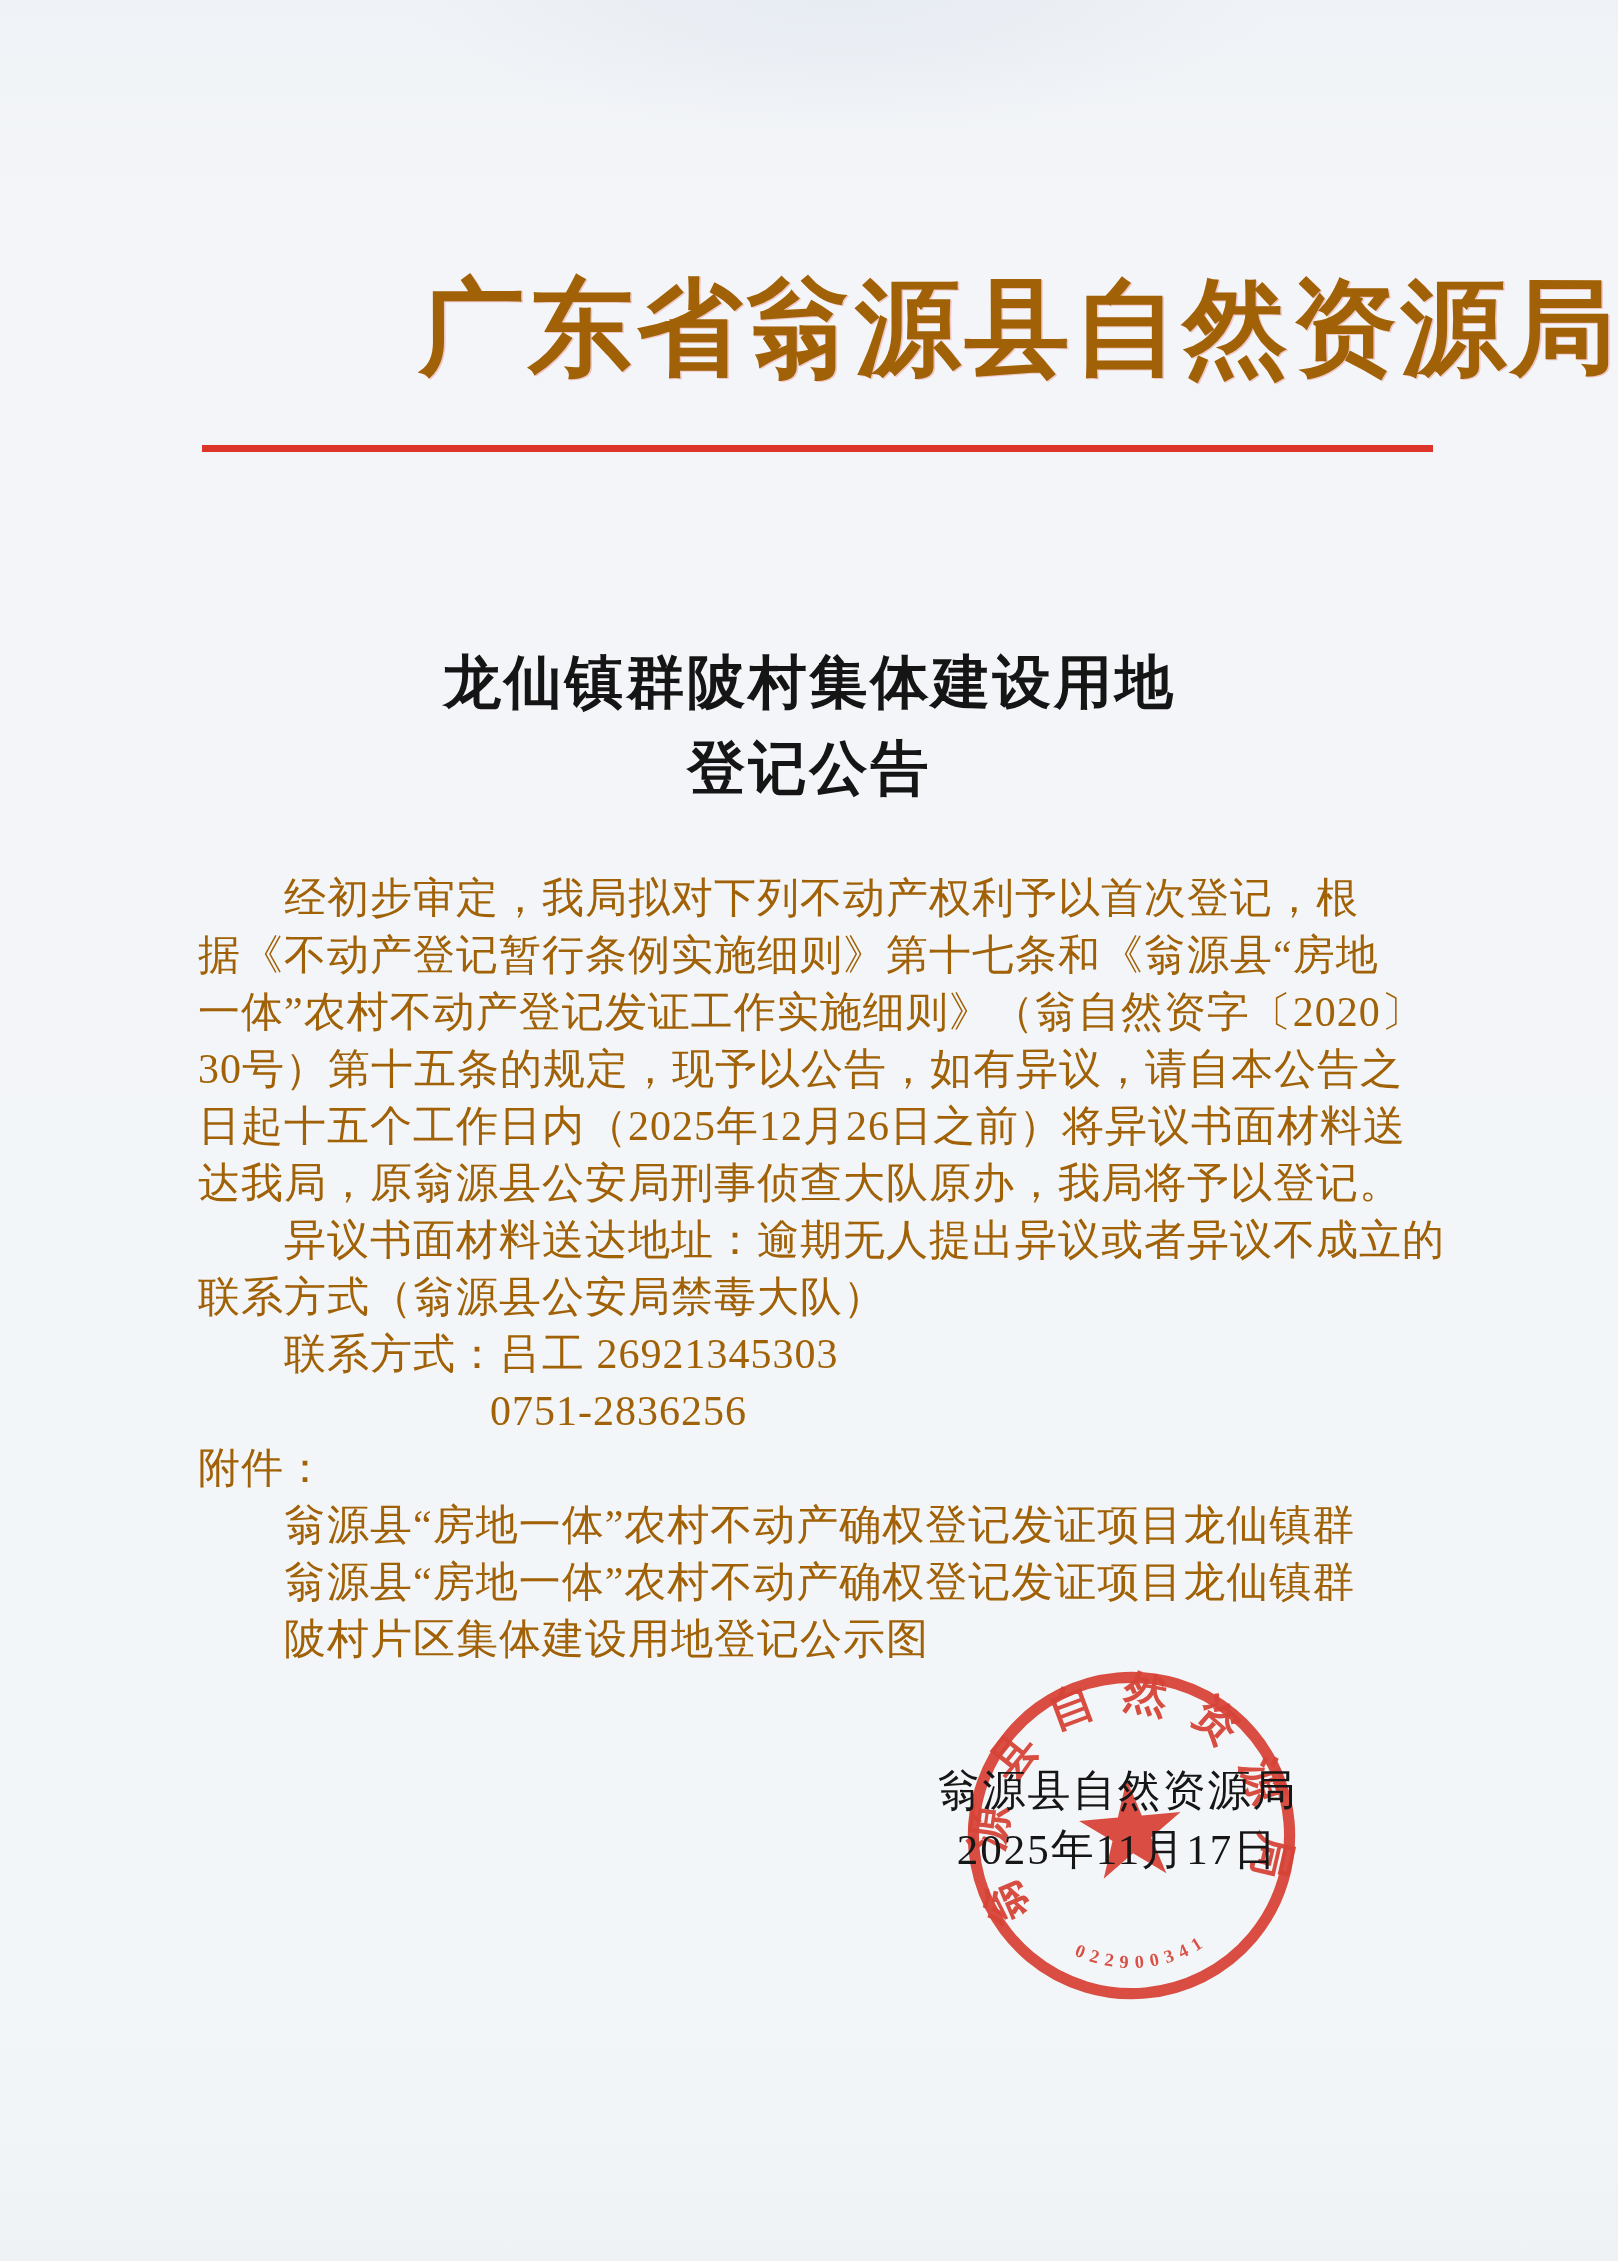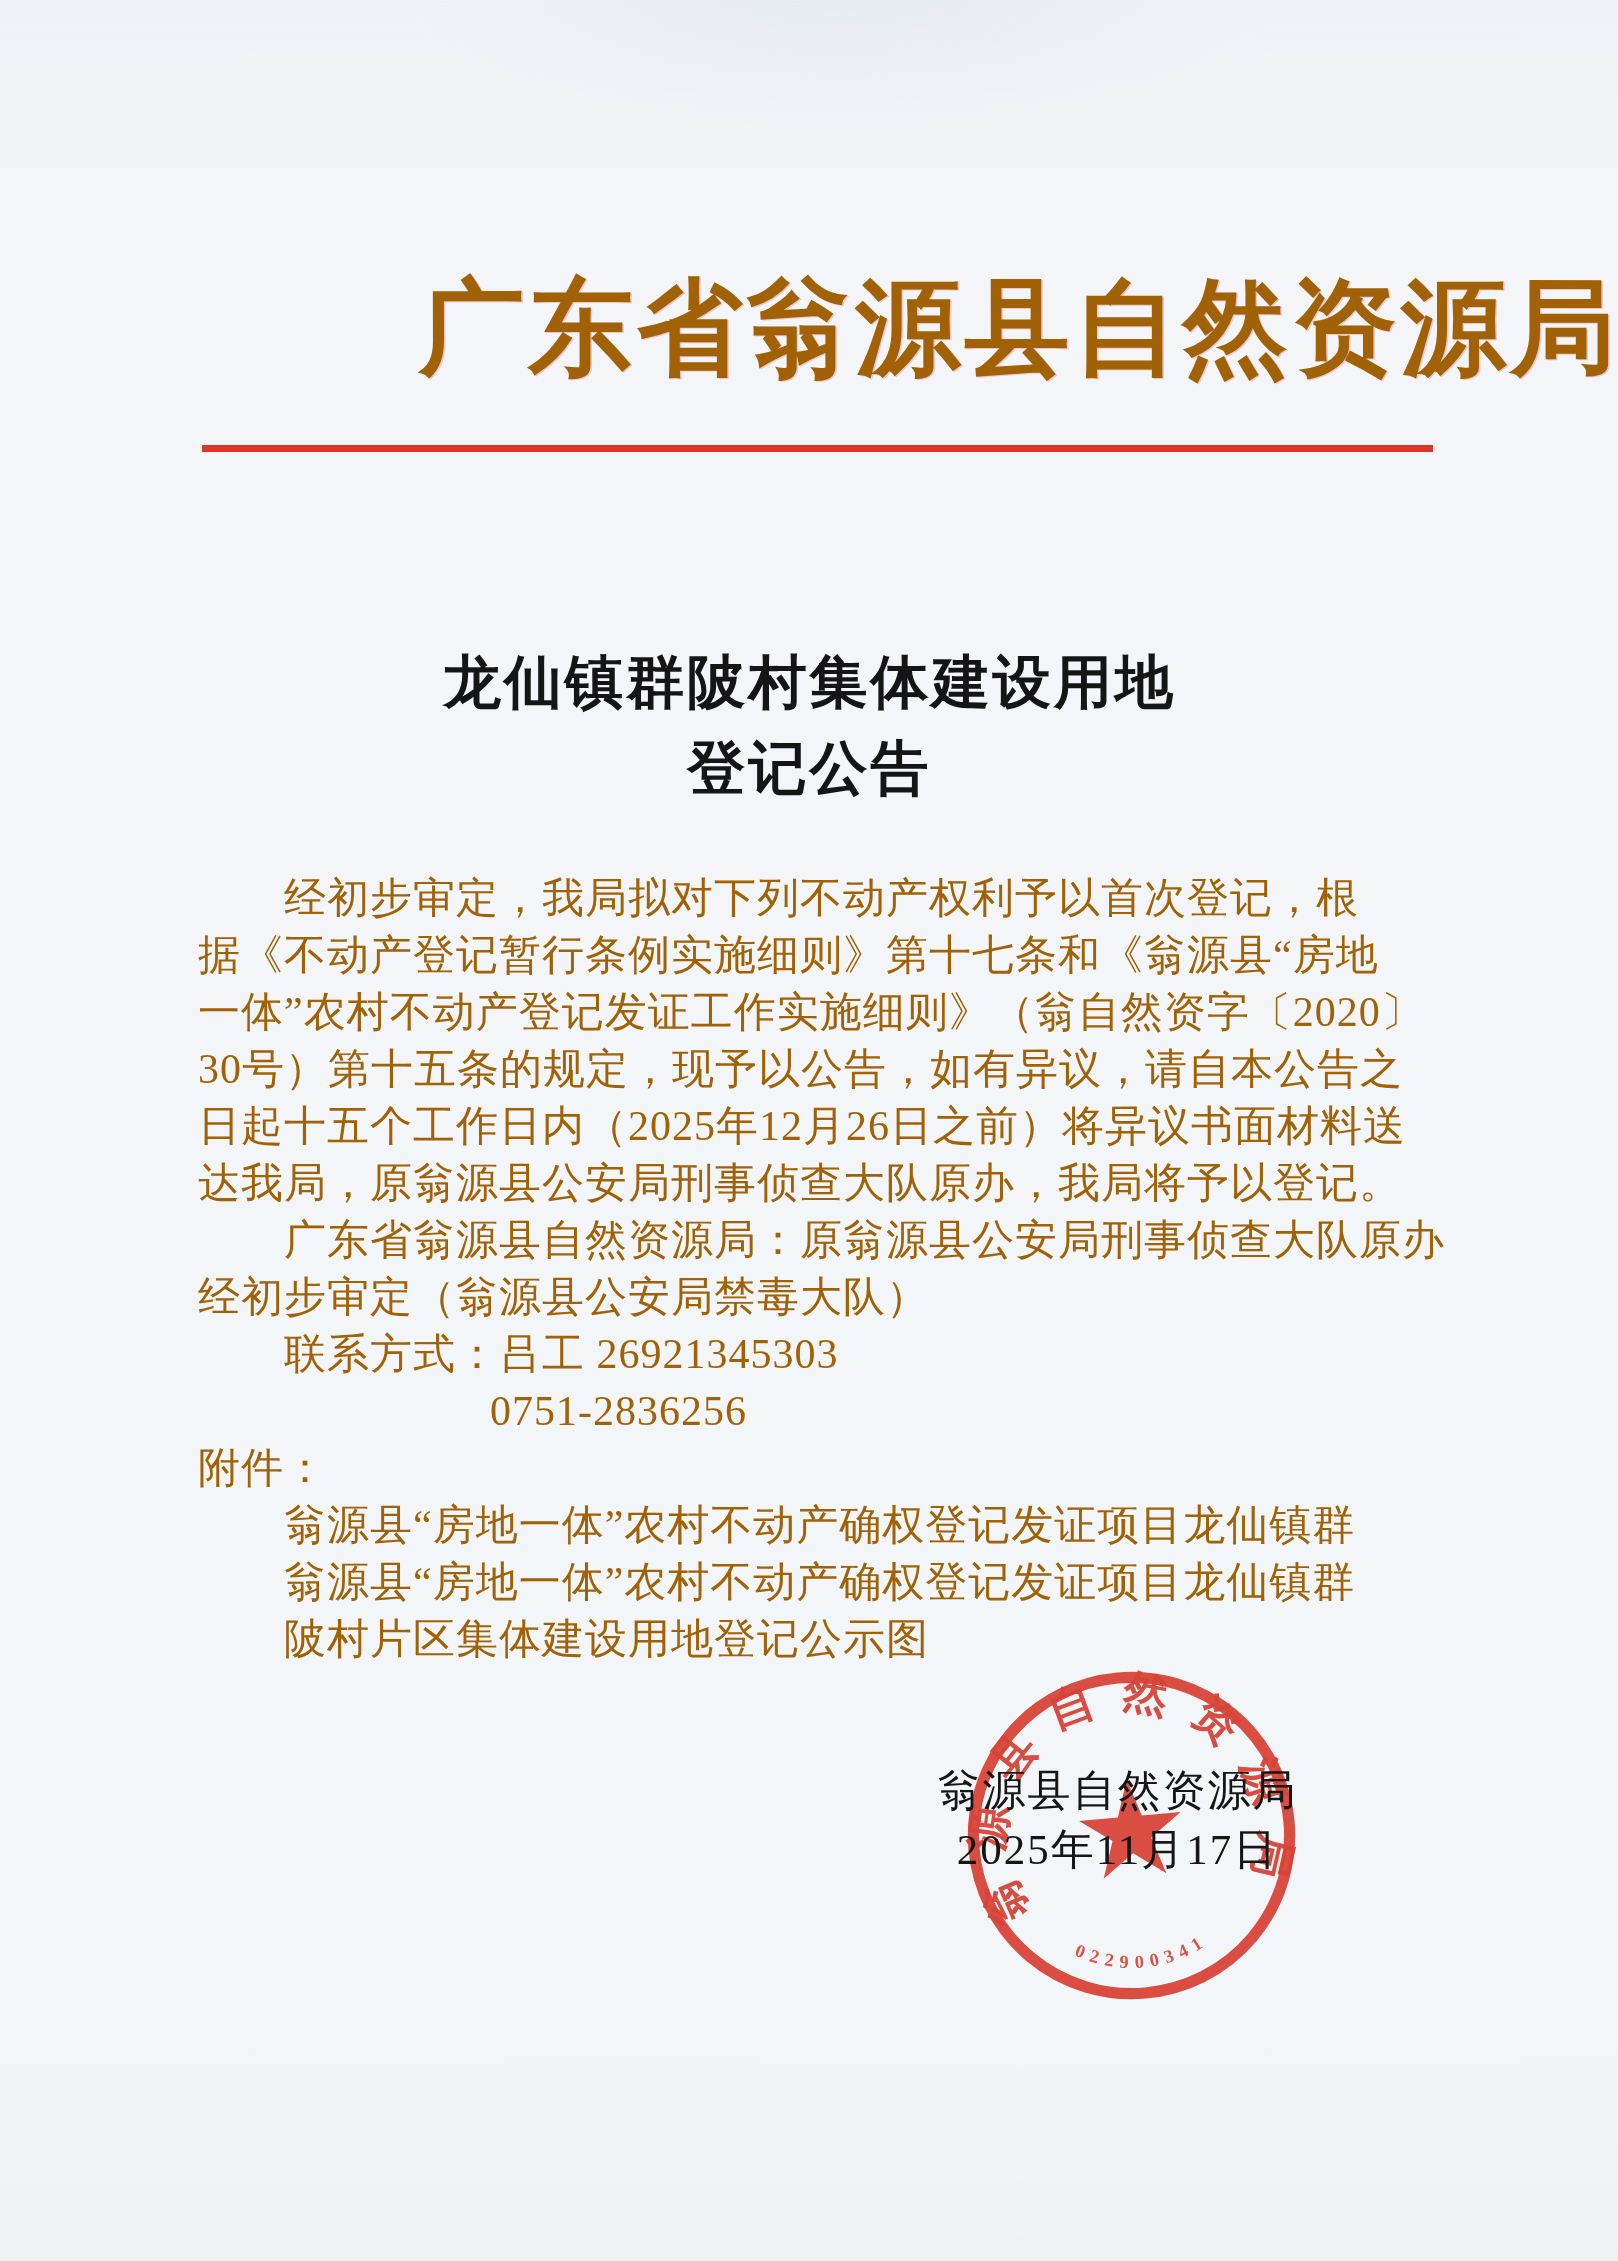--- a/index.html
+++ b/index.html
@@ -118,22 +118,22 @@
     <div>登记公告</div>
   </div>
 
   <div class="content" id="body-lines">
       <div class="line indent">经初步审定，我局拟对下列不动产权利予以首次登记，根</div>
       <div class="line">据《不动产登记暂行条例实施细则》第十七条和《翁源县“房地</div>
       <div class="line">一体”农村不动产登记发证工作实施细则》（翁自然资字〔2020〕</div>
       <div class="line">30号）第十五条的规定，现予以公告，如有异议，请自本公告之</div>
       <div class="line">日起十五个工作日内（2025年12月26日之前）将异议书面材料送</div>
       <div class="line">达我局，原翁源县公安局刑事侦查大队原办，我局将予以登记。</div>
-      <div class="line indent">广东省翁源县自然资源局：原翁源县公安局刑事侦查大队原办</div>
-      <div class="line">经初步审定（翁源县公安局禁毒大队）</div>
+      <div class="line indent">异议书面材料送达地址：逾期无人提出异议或者异议不成立的</div>
+      <div class="line">联系方式（翁源县公安局禁毒大队）</div>
       <div class="line indent">联系方式：吕工 26921345303</div>
       <div class="line phone2">0751-2836256</div>
       <div class="line">附件：</div>
       <div class="line indent">翁源县“房地一体”农村不动产确权登记发证项目龙仙镇群</div>
       <div class="line indent">翁源县“房地一体”农村不动产确权登记发证项目龙仙镇群</div>
       <div class="line indent">陂村片区集体建设用地登记公示图</div>
     </div>
 
   <svg class="seal" viewBox="-350 -350 700 700" xmlns="http://www.w3.org/2000/svg">
     <defs>

